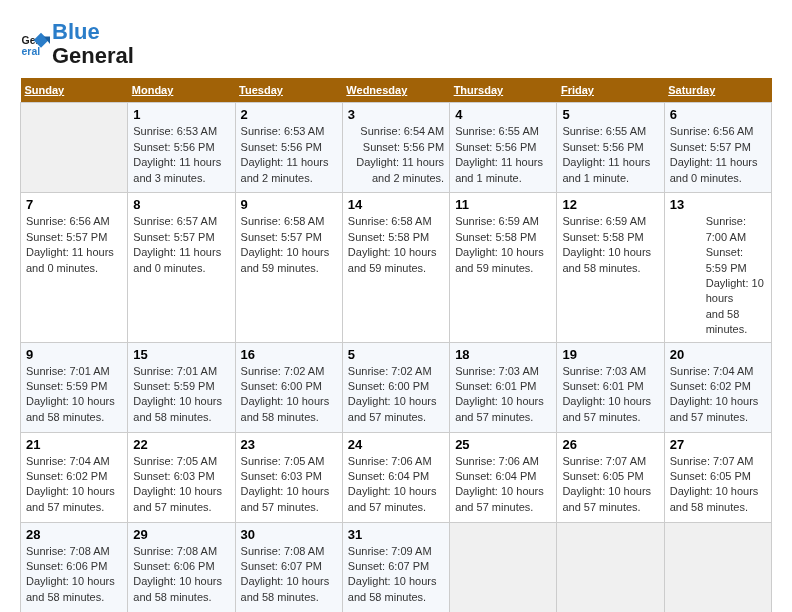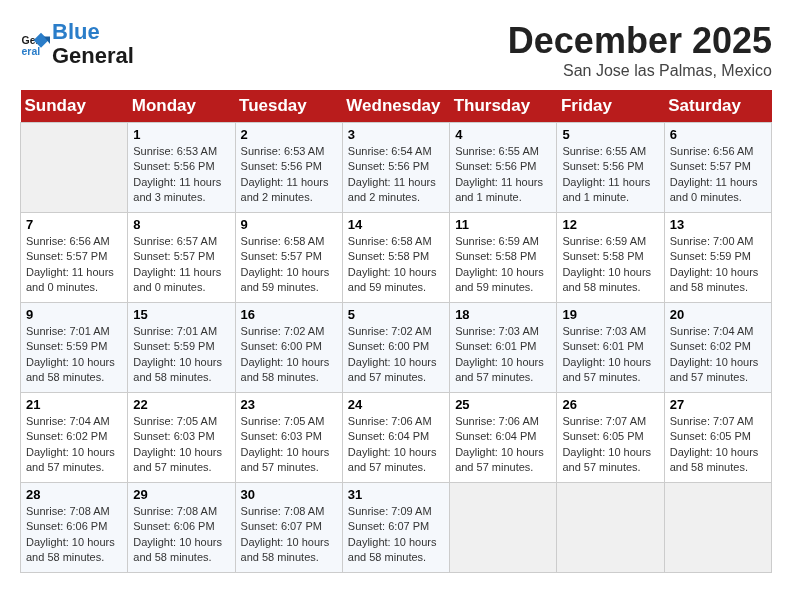--- a/index.html
+++ b/index.html
@@ -45,26 +45,27 @@
     .location {
       font-size: 16px;
       color: #444;
     }
     table {
       width: 100%;
       border-collapse: collapse;
       font-size: 11px;
     }
     thead tr th {
-      background: #b91c1c;
+      background: #a16207;
       color: #fff;
       padding: 6px 4px;
       text-align: left;
-      font-size: 17px;
+      font-size: 11px;
       font-weight: bold;
+      text-decoration: underline;
     }
     tbody tr td {
       border: 1px solid #ccc;
       vertical-align: top;
       padding: 4px 5px;
       height: 90px;
       width: 107px;
     }
     .day-num {
       font-weight: bold;
@@ -98,24 +99,20 @@
       <text x="2" y="20" font-size="14" font-weight="bold" fill="#1a1a1a">Gen</text>
       <text x="2" y="34" font-size="14" font-weight="bold" fill="#2a7dc9">eral</text>
       <polygon points="28,5 38,15 28,25 18,15" fill="#2a7dc9"></polygon>
       <polygon points="32,10 40,10 40,20 32,10" fill="#1a5fa0"></polygon>
     </svg>
     <div class="logo-text">
       <div><span>Blue</span></div>
       <div>General</div>
     </div>
   </div>
-  <div class="title-block">
-    <div class="month-title">December 2025</div>
-    <div class="location">San Jose las Palmas, Mexico</div>
-  </div>
 </div>
 
 <table>
   <thead>
     <tr>
     <th>Sunday</th>
         <th>Monday</th>
         <th>Tuesday</th>
         <th>Wednesday</th>
         <th>Thursday</th>
@@ -135,21 +132,21 @@
         </td>
         <td>
           <div class="day-num">2</div>
           <div class="day-info" style="white-space: pre-line;">Sunrise: 6:53 AM
 Sunset: 5:56 PM
 Daylight: 11 hours
 and 2 minutes.</div>
         </td>
         <td>
           <div class="day-num">3</div>
-          <div class="day-info" style="white-space: pre-line;">Sunrise: 6:54 AM
+          <div class="day-info" style="white-space: pre-line; text-align: right;">Sunrise: 6:54 AM
 Sunset: 5:56 PM
 Daylight: 11 hours
 and 2 minutes.</div>
         </td>
         <td>
           <div class="day-num">4</div>
           <div class="day-info" style="white-space: pre-line;">Sunrise: 6:55 AM
 Sunset: 5:56 PM
 Daylight: 11 hours
 and 1 minute.</div>
@@ -207,21 +204,21 @@
         </td>
         <td>
           <div class="day-num">12</div>
           <div class="day-info" style="white-space: pre-line;">Sunrise: 6:59 AM
 Sunset: 5:58 PM
 Daylight: 10 hours
 and 58 minutes.</div>
         </td>
         <td>
           <div class="day-num">13</div>
-          <div class="day-info" style="white-space: pre-line;">Sunrise: 7:00 AM
+          <div class="day-info" style="white-space: pre-line; margin-left: 36px;">Sunrise: 7:00 AM
 Sunset: 5:59 PM
 Daylight: 10 hours
 and 58 minutes.</div>
         </td>
       </tr>
       <tr>
         <td>
           <div class="day-num">9</div>
           <div class="day-info" style="white-space: pre-line;">Sunrise: 7:01 AM
 Sunset: 5:59 PM

